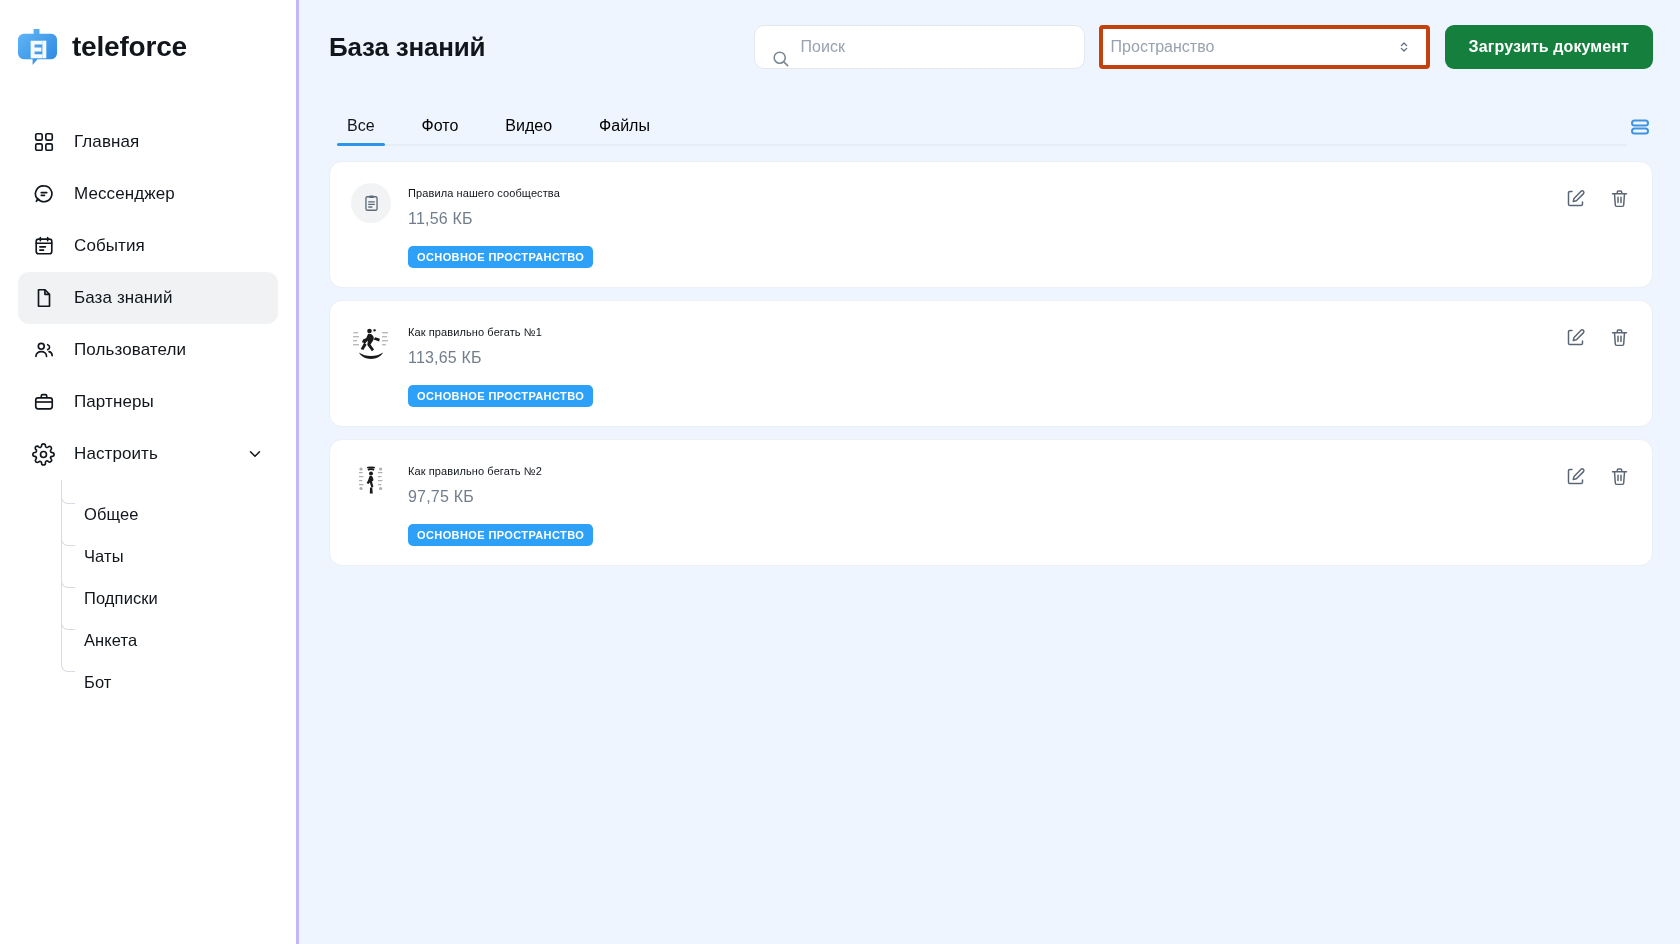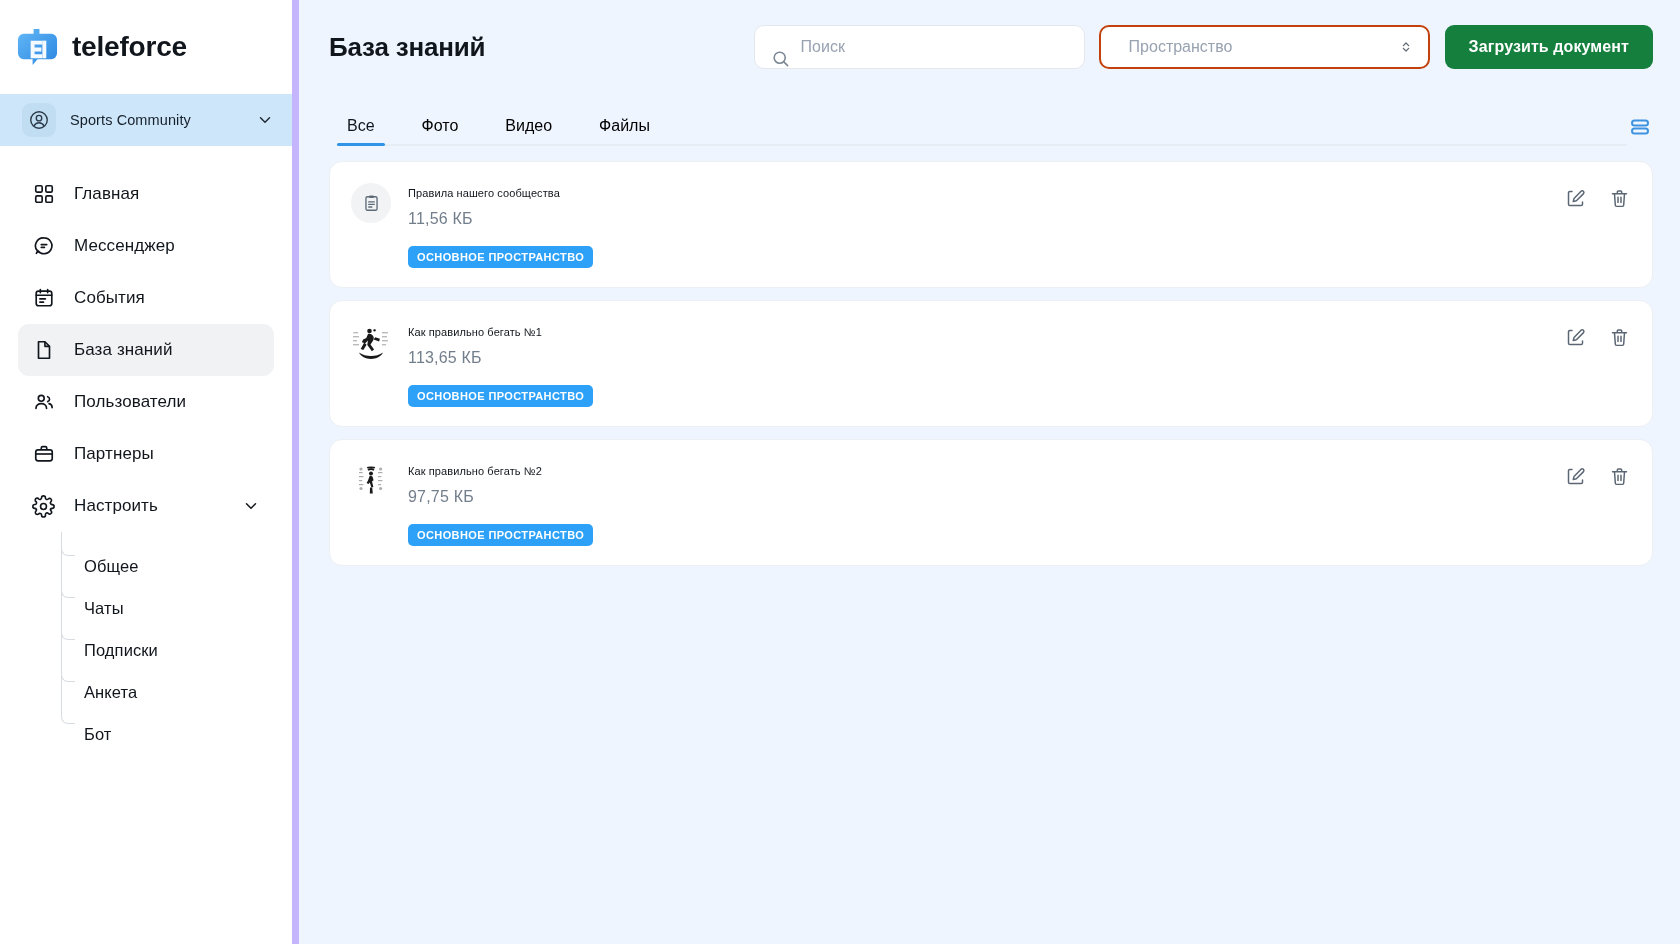--- a/index.html
+++ b/index.html
@@ -8,21 +8,21 @@
     font-family: "Liberation Sans", sans-serif;
     background: #ffffff;
     overflow: hidden;
   }
   .app { display: flex; width: 1680px; height: 944px; }
 
   
   .sidebar {
     width: 299px; height: 944px; flex: 0 0 299px;
     background: #ffffff;
-    border-right: 7px solid #c4b5fd;
+    border-right: 3px solid #c4b5fd;
     display: flex; flex-direction: column;
   }
   .brand {
     height: 94px; flex: 0 0 94px;
     display: flex; align-items: center; gap: 13px;
     padding-left: 16px;
   }
   .brand-logo { width: 43px; height: 43px; flex: 0 0 43px; }
   .brand-name {
     font-size: 28px; font-weight: 700; color: #11161c;
@@ -117,24 +117,24 @@
     border: none; outline: none; background: transparent;
     font-family: "Liberation Sans", sans-serif;
     font-size: 16px; color: #11161c;
     width: 100%; height: 100%;
   }
   .search-input::placeholder { color: #98a2b0; }
 
   .select-box {
     width: 331px; height: 44px; flex: 0 0 331px;
     background: #ffffff;
-    border: 2px solid #c2410c;
-    border-radius: 10px;
+    border: 4px solid #c2410c;
+    border-radius: 4px;
     display: flex; align-items: center;
-    padding: 0 14px 0 28px;
+    padding: 0 14px 0 8px;
     margin-right: 15px;
     cursor: pointer;
   }
   .select-value { font-size: 16px; color: #98a2b0; flex: 1 1 auto; }
   .select-chev { width: 16px; height: 16px; flex: 0 0 16px; color: #5f6a78; }
 
   .primary-btn {
     height: 44px;
     background: #15803d;
     color: #ffffff;
@@ -248,35 +248,20 @@
             </linearGradient>
           </defs>
           <path d="M8 8 h10 v-5 h6 v5 h12 a6 6 0 0 1 6 6 v14 a6 6 0 0 1 -6 6 h-14 l-5 6 v-6 h-9 a6 6 0 0 1 -6 -6 v-14 a6 6 0 0 1 6 -6 z" fill="url(#lg)"></path>
           <path d="M15 15 h12 v4 h-8 v3 h7 v4 h-7 v3 h8 v4 h-12 z" fill="#ffffff" opacity="0.95"></path>
           <rect x="27" y="15" width="4" height="18" fill="#ffffff" opacity="0.95"></rect>
         </svg>
       </span>
       <span class="brand-name">teleforce</span>
     </div>
 
-    <div class="workspace">
-      <span class="ws-avatar">
-        <svg viewBox="0 0 24 24" width="22" height="22" fill="none" stroke="#2b3a48" stroke-width="1.5">
-          <circle cx="12" cy="12" r="9"></circle>
-          <circle cx="12" cy="10" r="3"></circle>
-          <path d="M6.5 18.5c1.2-2.3 3.2-3.5 5.5-3.5s4.3 1.2 5.5 3.5"></path>
-        </svg>
-      </span>
-      <span class="ws-name">Sports Community</span>
-      <span class="ws-chev">
-        <svg viewBox="0 0 24 24" width="18" height="18" fill="none" stroke="#222c38" stroke-width="2" stroke-linecap="round" stroke-linejoin="round">
-            <path d="M6 9l6 6 6-6"></path>
-          </svg>
-      </span>
-    </div>
 
     <nav class="nav">
 
       <div class="nav-item">
         <span class="nav-ico">
           <svg viewBox="0 0 24 24" width="22" height="22" fill="none" stroke="#11161c" stroke-width="1.8">
             <rect x="3" y="3" width="7" height="7" rx="1.5"></rect>
               <rect x="14" y="3" width="7" height="7" rx="1.5"></rect>
             <rect x="3" y="14" width="7" height="7" rx="1.5"></rect>
               <rect x="14" y="14" width="7" height="7" rx="1.5"></rect>

